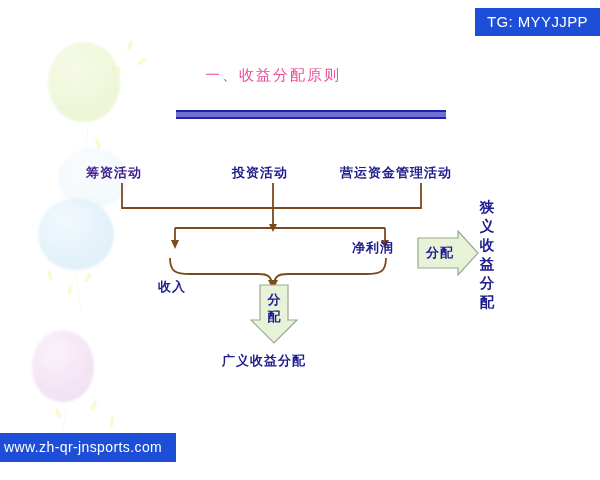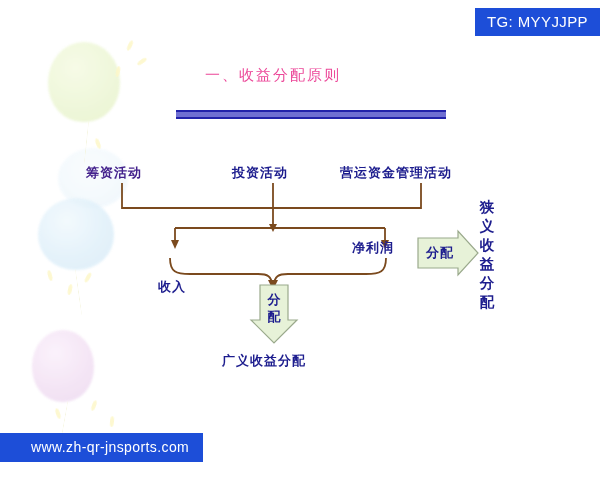--- a/index.html
+++ b/index.html
@@ -146,21 +146,21 @@
   }
   .wm-tg {
     right: 0;
     top: 8px;
     padding: 5px 12px 6px 12px;
     font-size: 15px;
   }
   .wm-url {
     left: 0;
     bottom: 18px;
-    padding: 6px 14px 7px 31px;
+    padding: 6px 14px 7px 4px;
     font-size: 14px;
   }
 </style>
 </head>
 <body>
 
 <div id="slide">
 
   <div class="balloon balloon-sky"></div>
   <div class="balloon balloon-green"></div>

